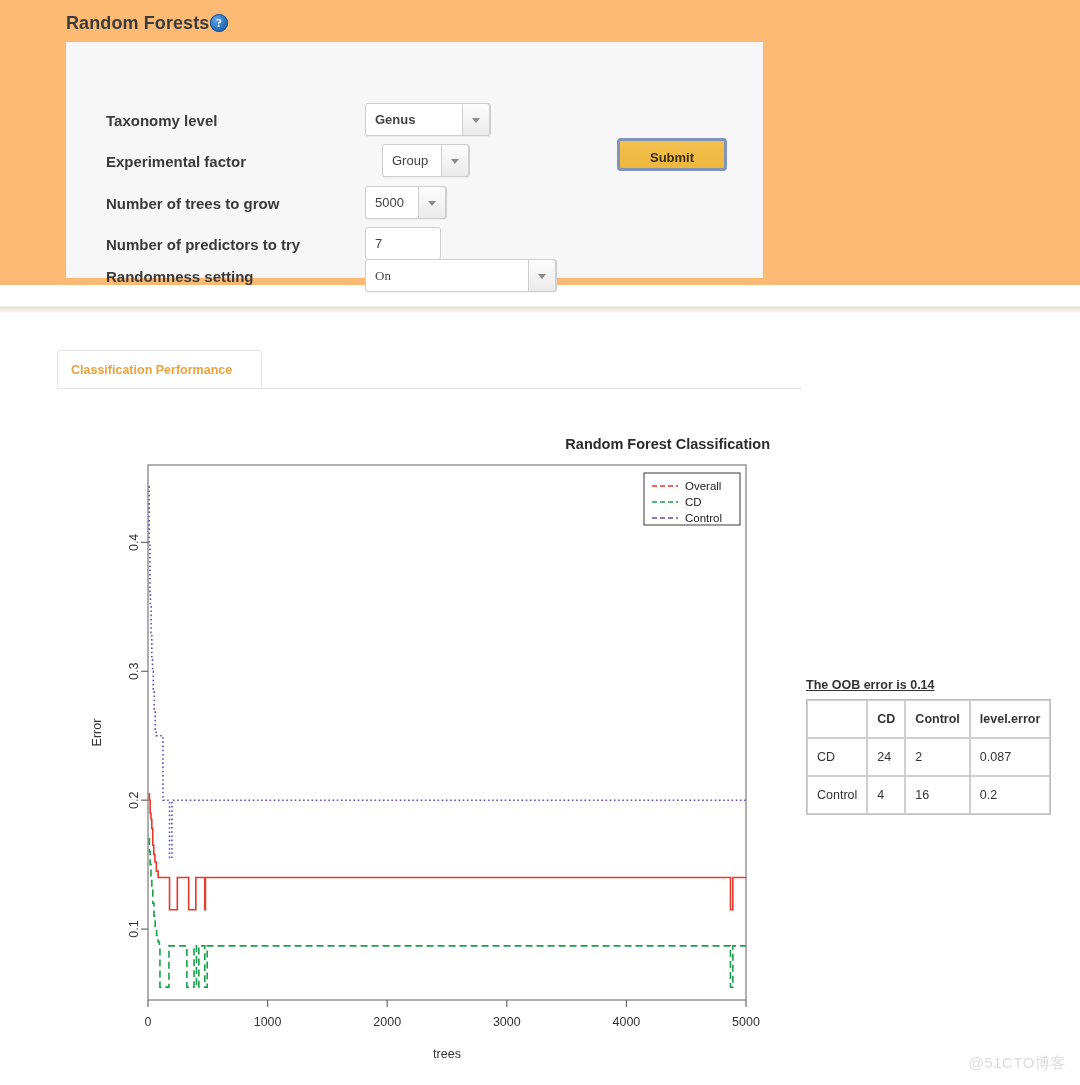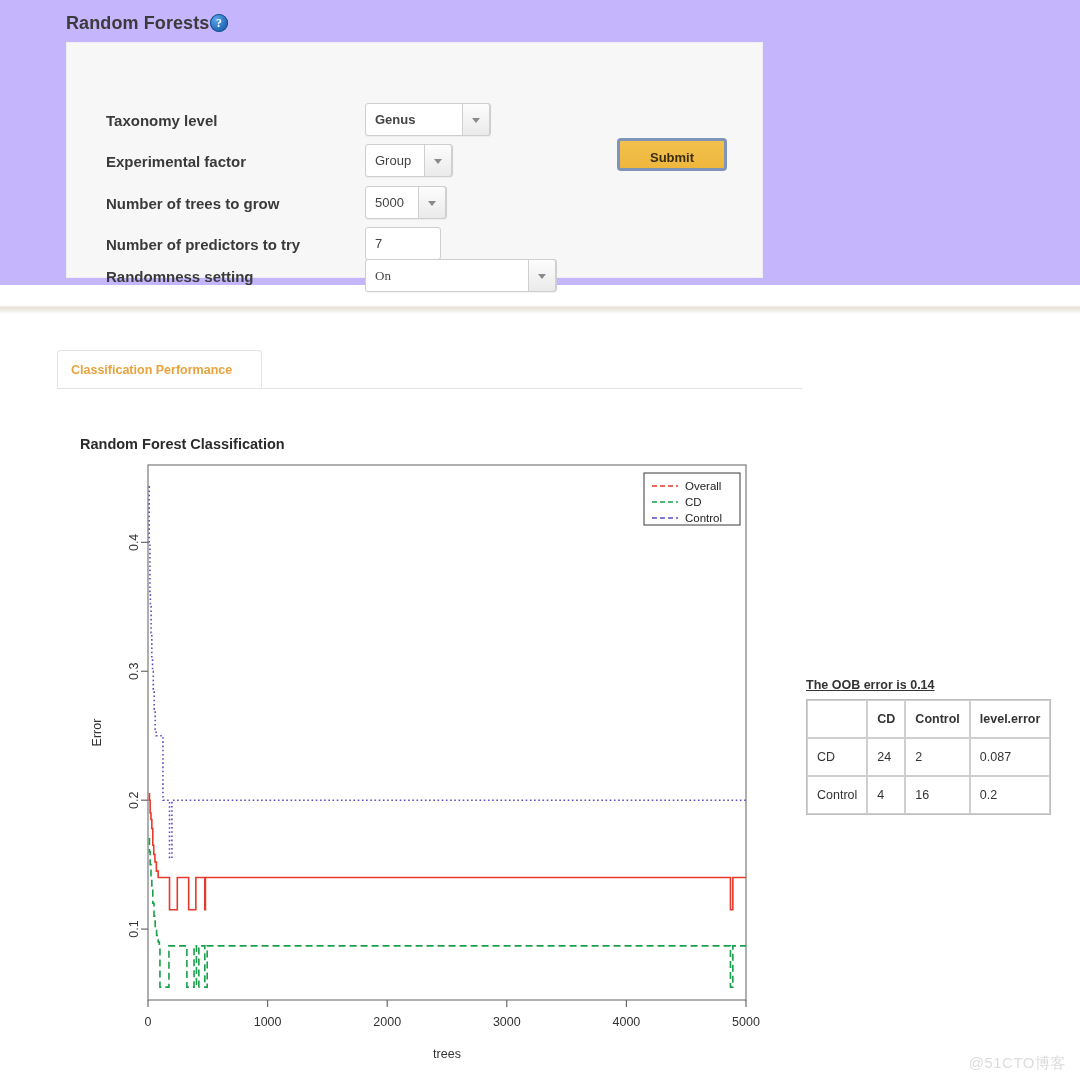--- a/index.html
+++ b/index.html
@@ -15,21 +15,21 @@
     overflow: hidden;
     color: #333;
   }
 
   
   #top-section {
     position: absolute;
     left: 0; top: 0;
     width: 1080px;
     height: 285px;
-    background: #c4b5fd;
+    background: #fdba74;
   }
   #page-title {
     position: absolute;
     left: 66px;
     top: 13px;
     font-size: 18px;
     font-weight: bold;
     color: #3b3b3b;
     letter-spacing: .1px;
   }
@@ -184,21 +184,21 @@
     left: 80px;
     top: 425px;
     width: 720px;
     height: 650px;
   }
   #chart-title {
     position: absolute;
     left: 0;
     top: 11px;
     width: 690px;
-    text-align: left;
+    text-align: right;
     font-size: 14.5px;
     font-weight: bold;
     color: #2b2b2b;
   }
   #plot-svg {
     position: absolute;
     left: 0;
     top: 0;
   }
 
@@ -257,21 +257,21 @@
 
   <div class="form-row" style="top: 66px;">
         <div class="form-label">Taxonomy level</div>
         <div class="ctl" style="left: 259px; width: 126px; font-weight: bold;">
           <span class="ctl-value">Genus</span>
           <span class="ctl-arrow"></span>
         </div>
       </div>
       <div class="form-row" style="top: 107px;">
         <div class="form-label">Experimental factor</div>
-        <div class="ctl" style="left: 259px; width: 88px;">
+        <div class="ctl" style="left: 276px; width: 88px;">
           <span class="ctl-value">Group</span>
           <span class="ctl-arrow"></span>
         </div>
       </div>
       <div class="form-row" style="top: 149px;">
         <div class="form-label">Number of trees to grow</div>
         <div class="ctl" style="left: 259px; width: 82px;">
           <span class="ctl-value">5000</span>
           <span class="ctl-arrow"></span>
         </div>

